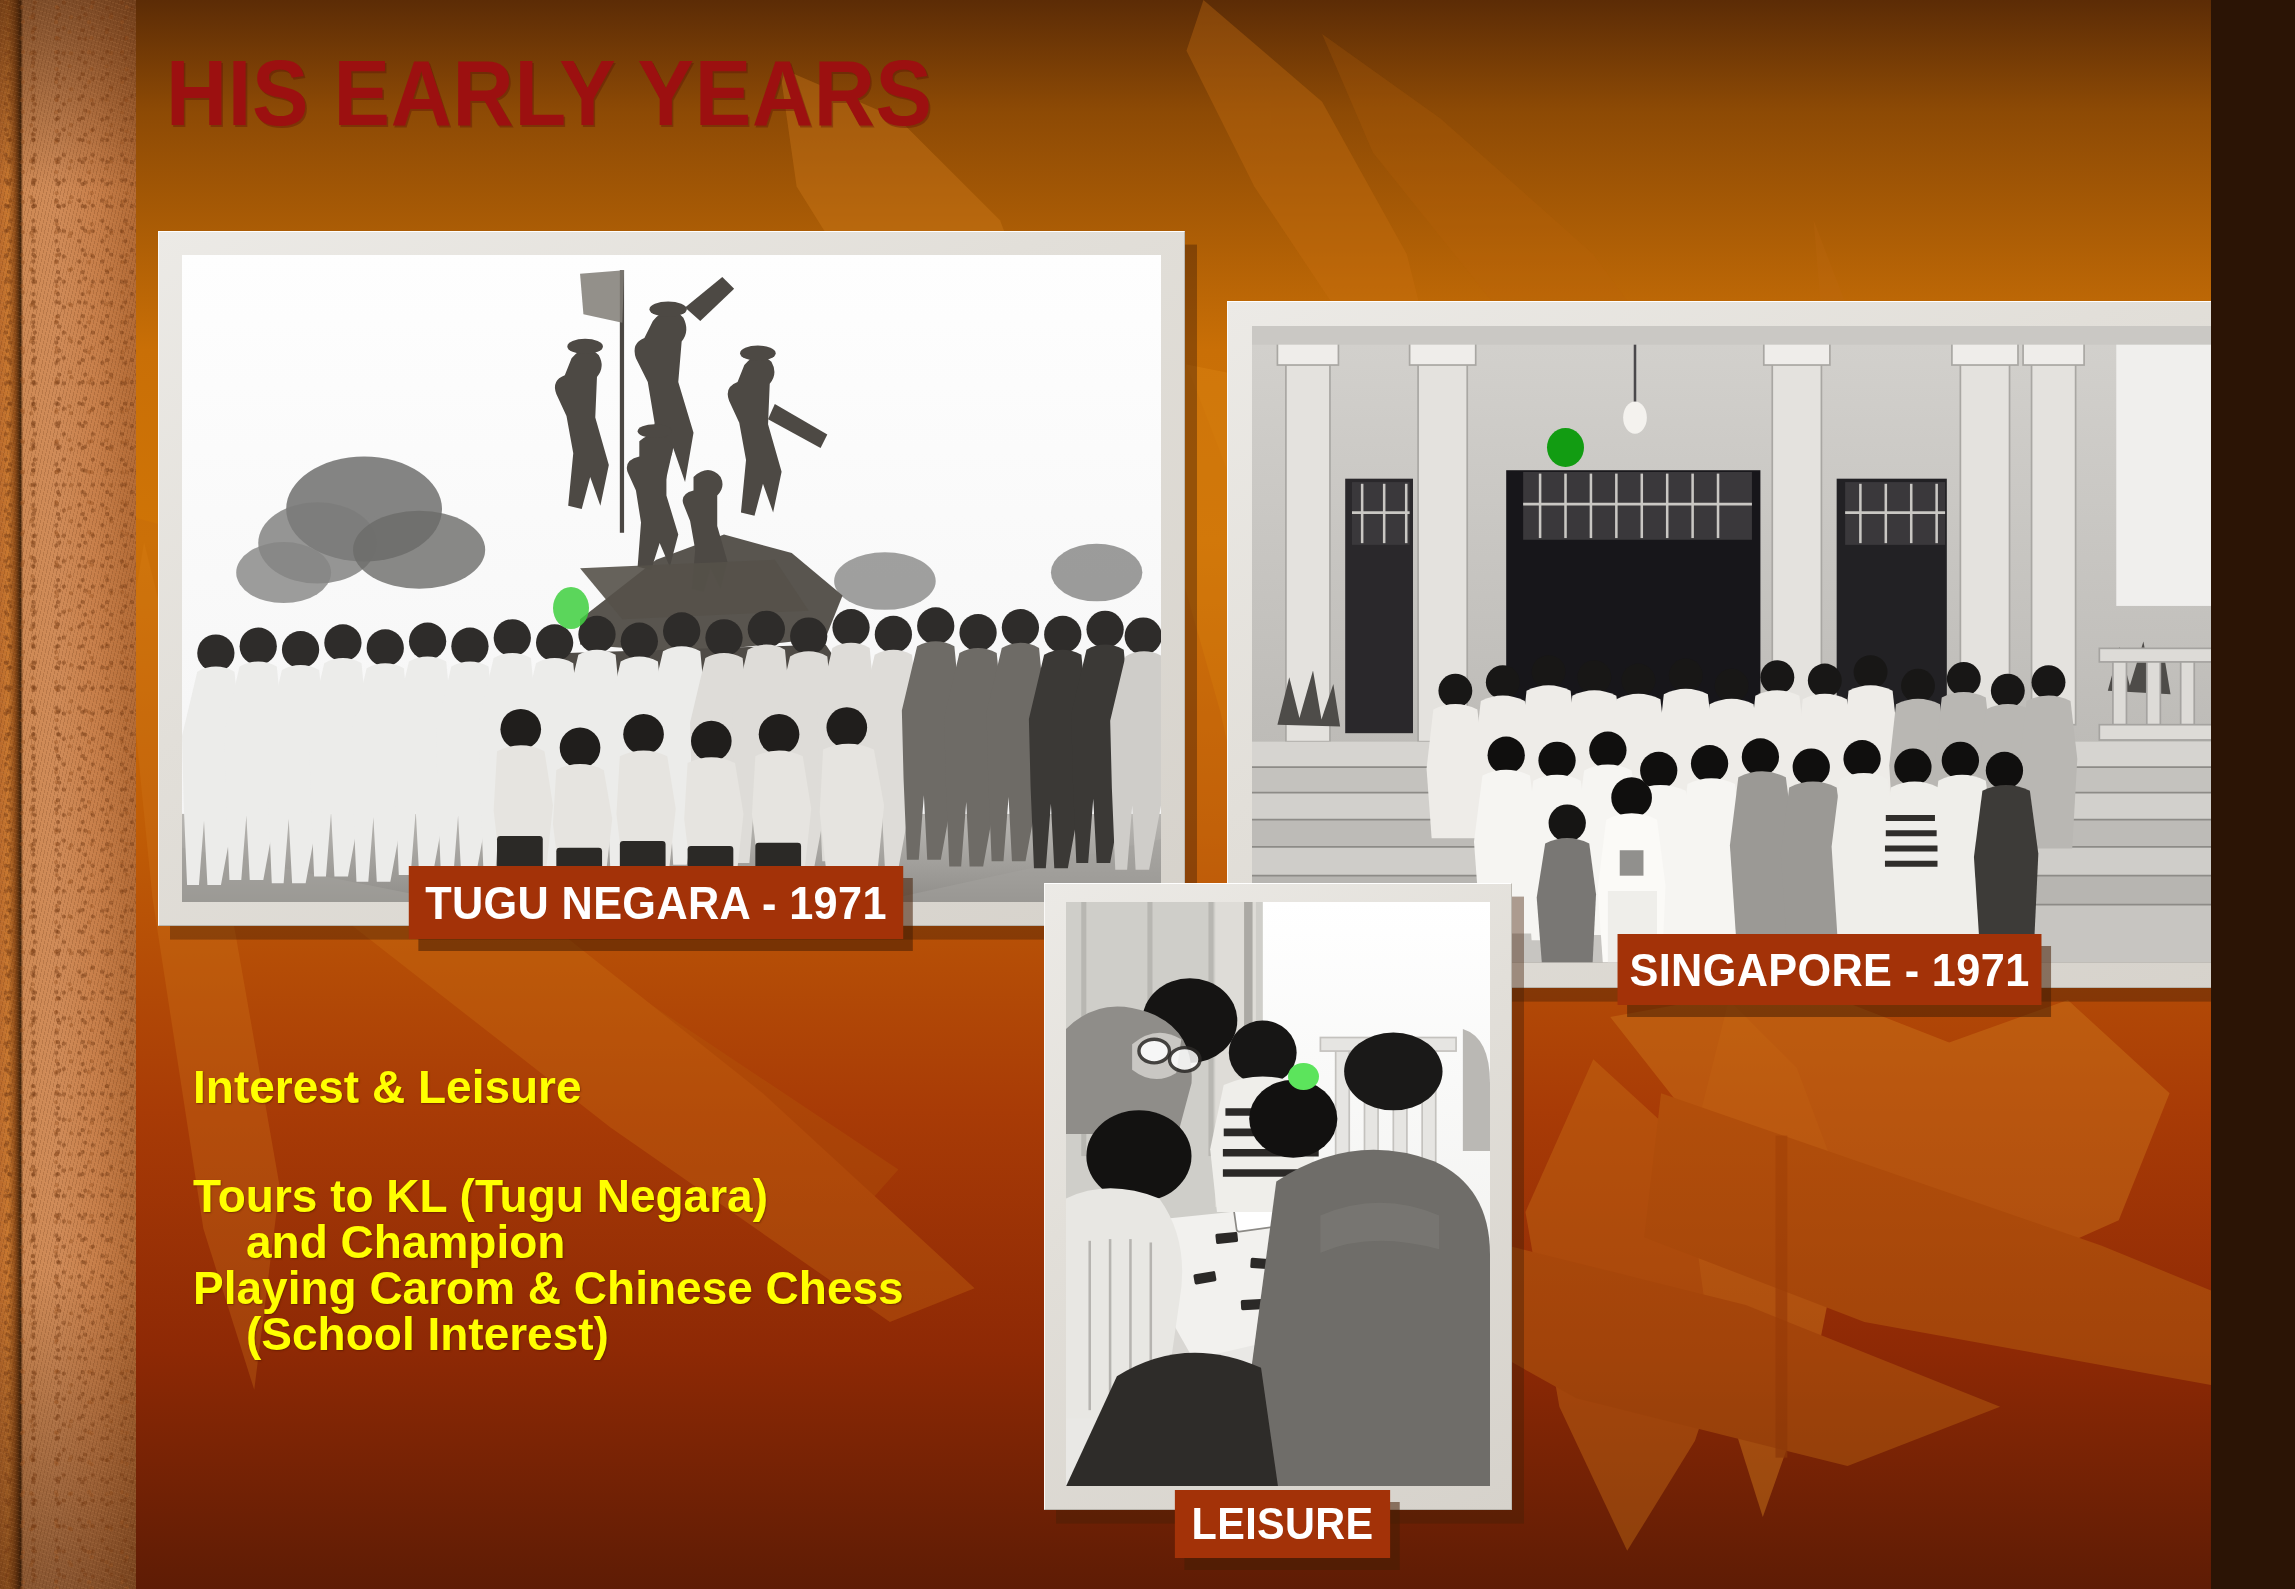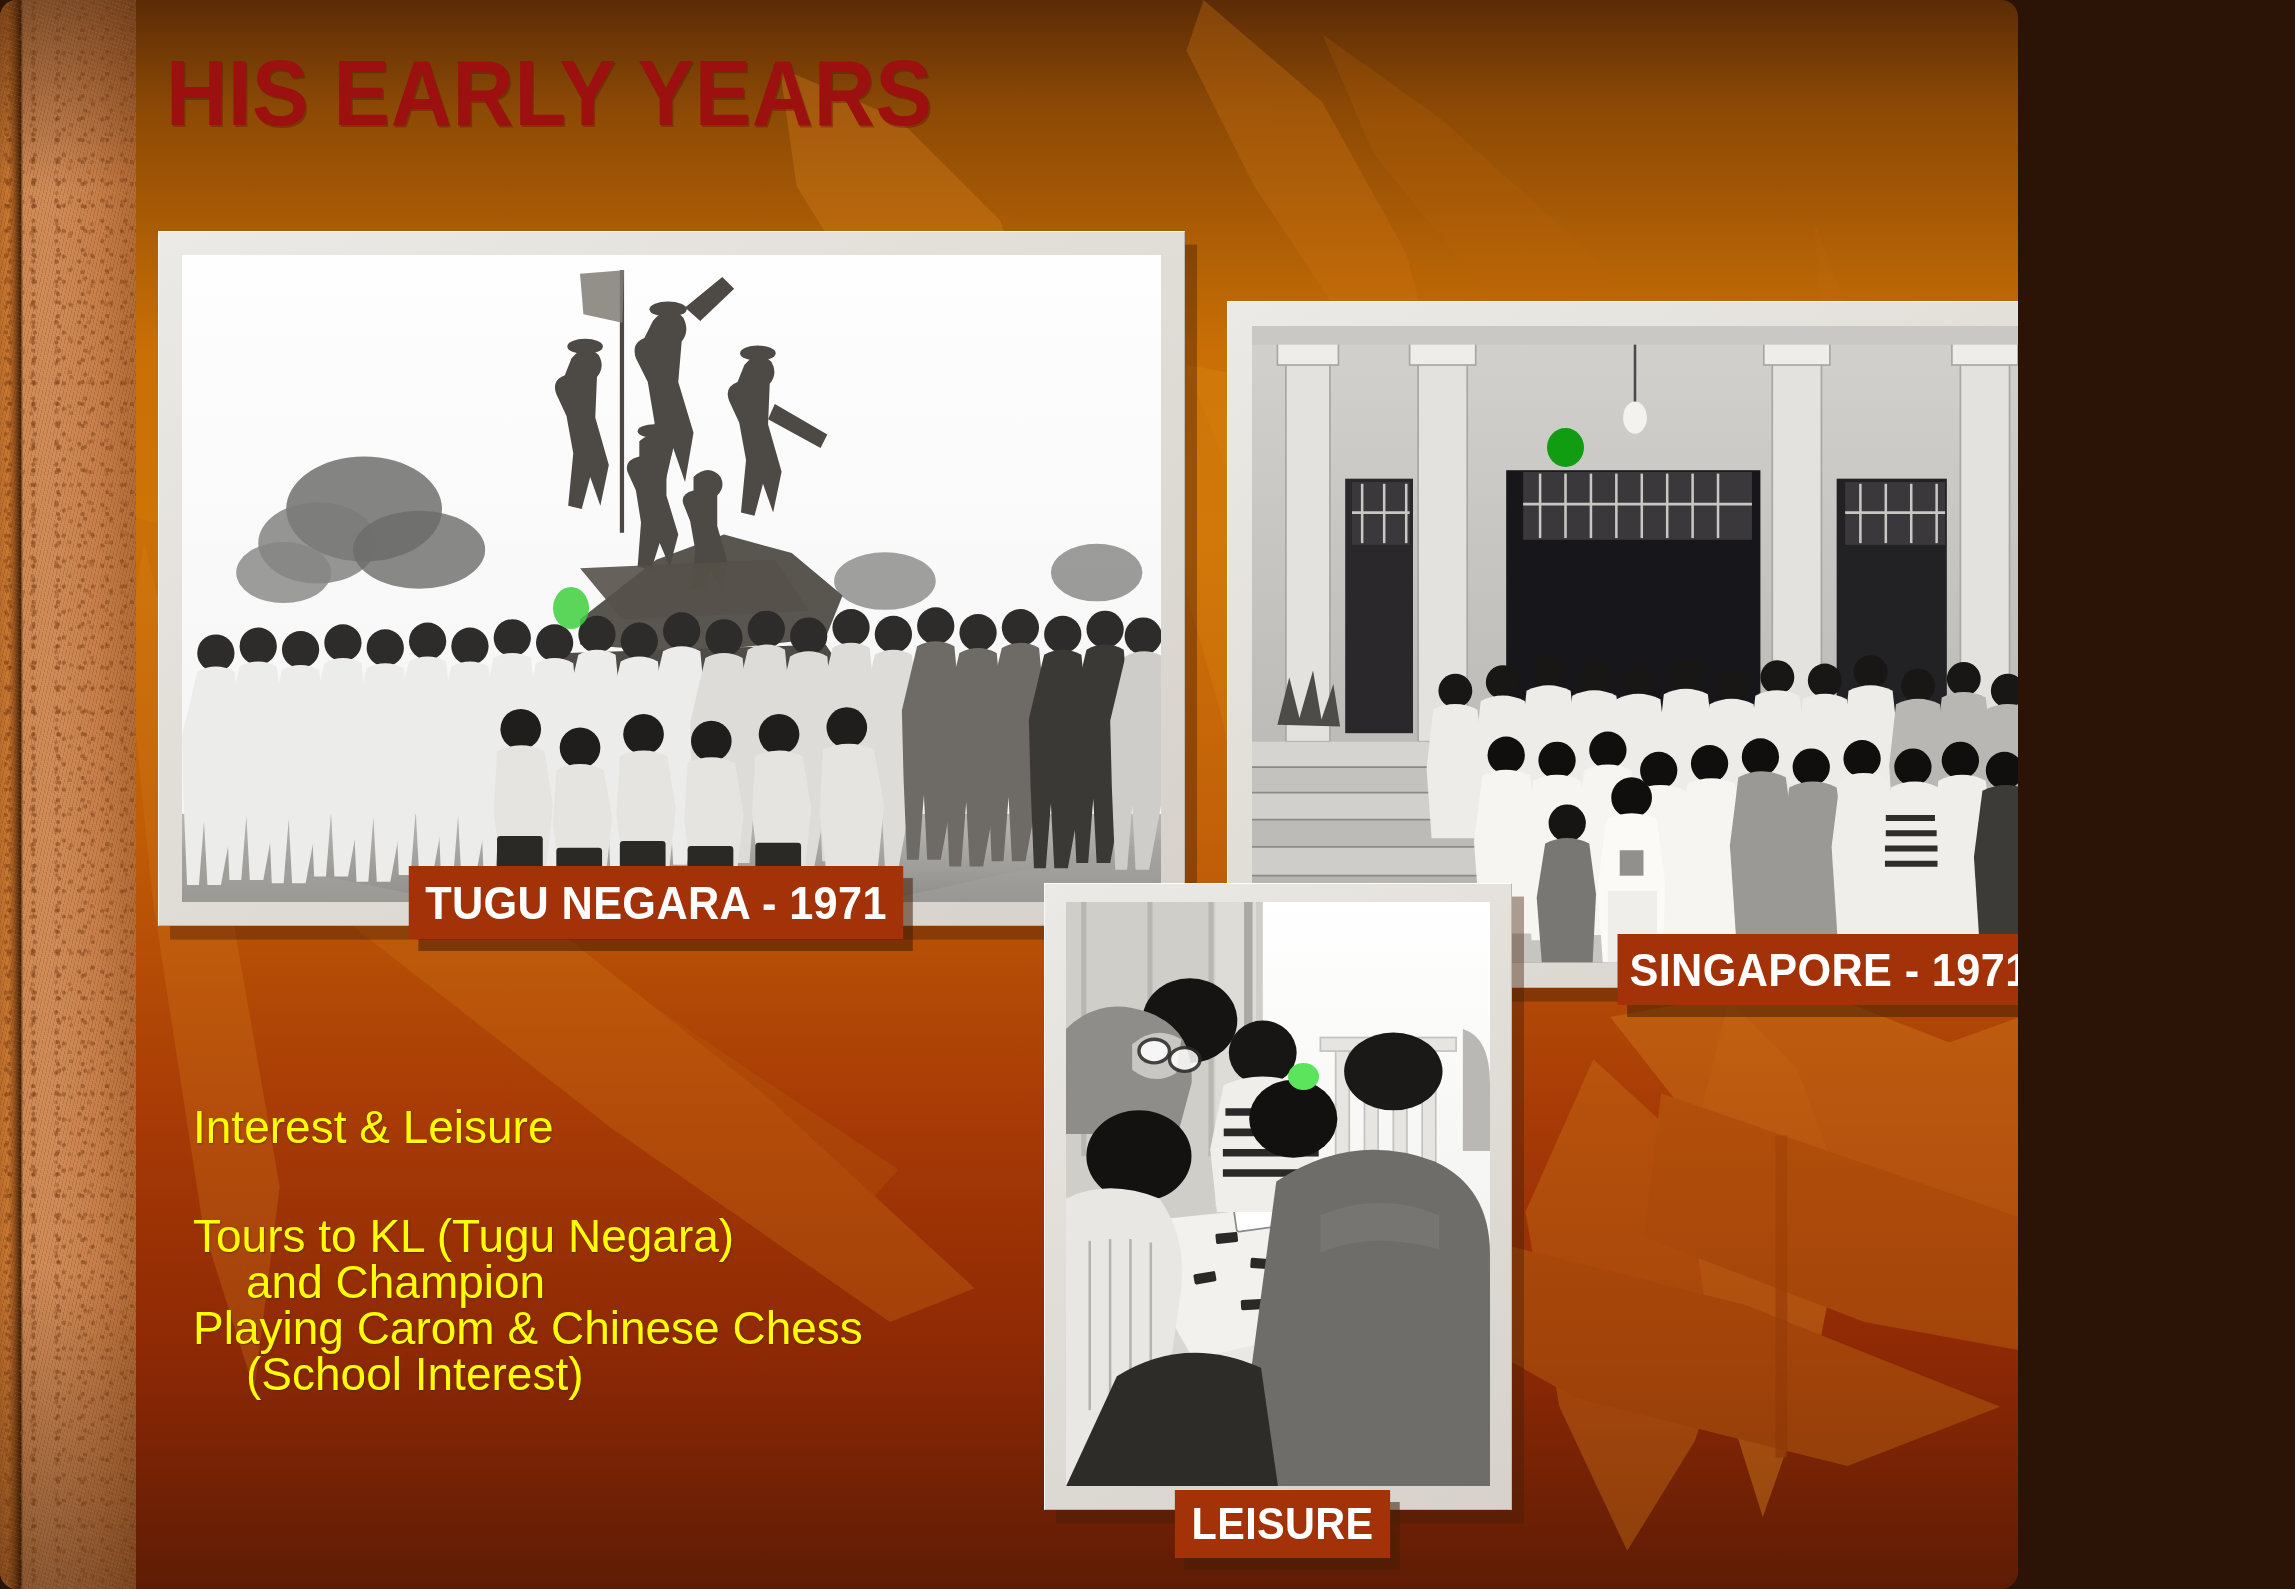--- a/index.html
+++ b/index.html
@@ -1,24 +1,23 @@
 <!DOCTYPE html>
 <html style="font-size:13.6px"><head>
 <meta charset="utf-8">
 <style>
   html,body{margin:0;padding:0;background:#2b1405;}
   *{box-sizing:border-box;}
   #slide{
     position:relative;
-    width:2018px;height:1589px;
+    width:2211px;height:1589px;
     overflow:hidden;
     font-family:"Liberation Sans", sans-serif;
     background:
       linear-gradient(180deg,#5c2c06 0%,#8d4a05 7%,#c96f06 22%,#cf7406 34%,#c05d06 52%,#a83b06 70%,#8e2905 85%,#5e1c05 100%);
-    border-radius: 17px;
   }
 
   
   .bgshape{position:absolute;pointer-events:none;}
   .leafsvg{position:absolute;inset:0;width:100%;height:100%;}
 
   
   #leftband{
     position:absolute;left:0;top:0;width:136px;height:100%;
     background:
@@ -89,23 +88,22 @@
   }
 
   
   .marker{
     position:absolute;border-radius:50%;
   }
 
   
   #bodytext{
     position:absolute;left:193px;top:1064px;
-    color:#ffff00;font-weight:normal;font-size:46px;line-height:1.0;
+    color:#ffff00;font-weight:bold;font-size:46px;line-height:1.0;
     text-shadow:0.8px 0.8px 1.7px rgba(70,20,0,.5);
-    margin-top:40px;
   }
   #bodytext .line{display:block;white-space:nowrap;}
   #bodytext .gap{display:block;height:63px;}
   #bodytext .ind{padding-left:53px;}
 </style>
 </head>
 <body>
 
 <div id="slide">
 

